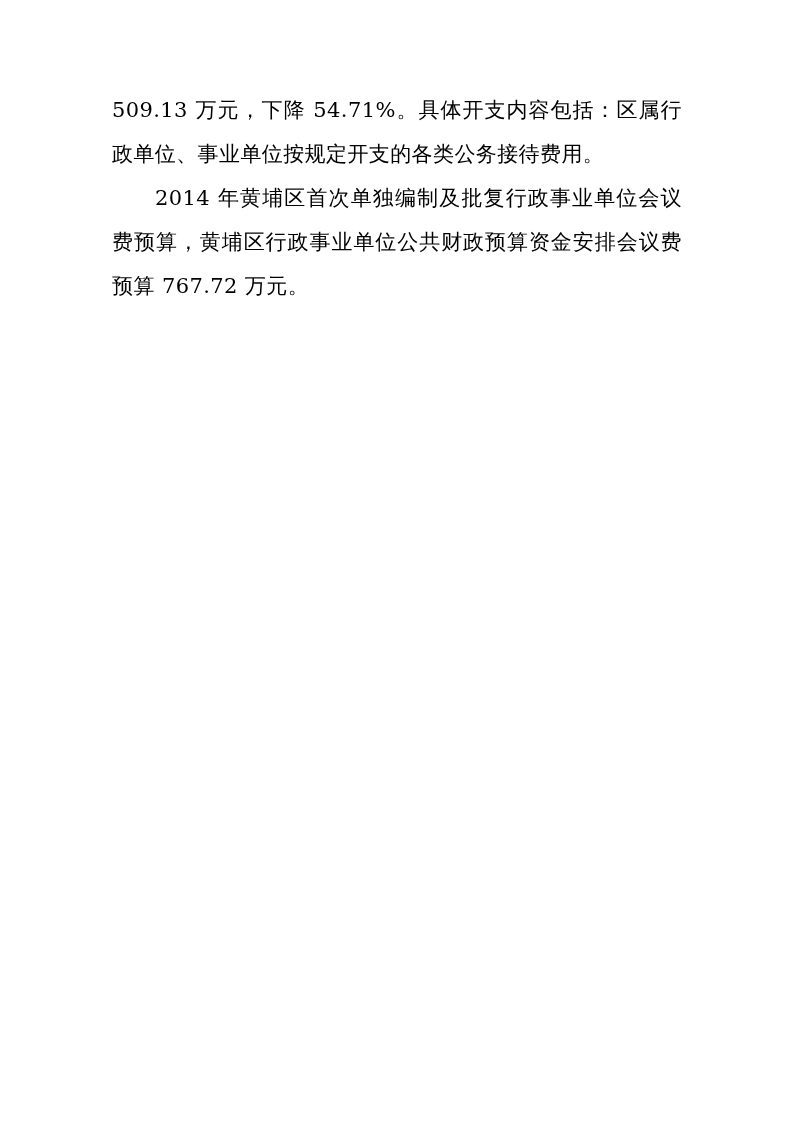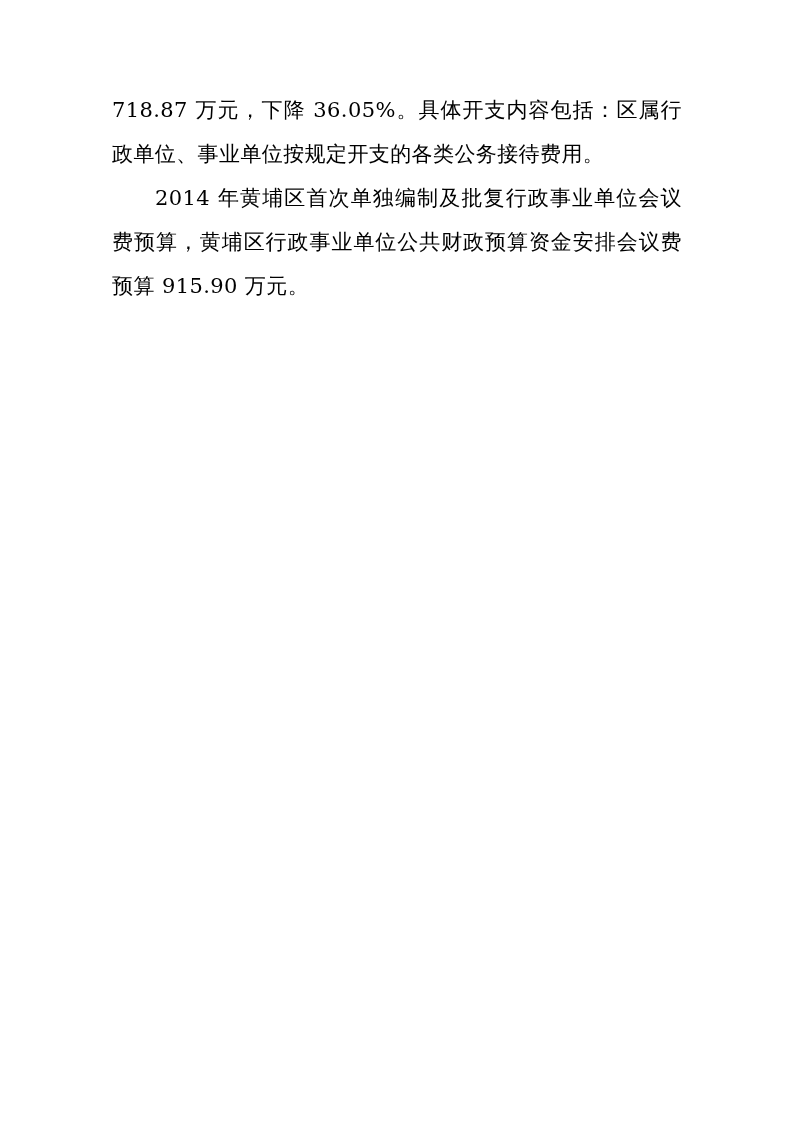--- a/index.html
+++ b/index.html
@@ -39,16 +39,16 @@
   }
   .indent {
     text-indent: 2.05em;
   }
 </style>
 </head>
 <body>
 
 <div class="page">
   <div class="doc-body">
-    <p class="para">718.87 万元，下降 36.05%。具体开支内容包括：区属行政单位、事业单位按规定开支的各类公务接待费用。</p>
-    <p class="para indent">2014 年黄埔区首次单独编制及批复行政事业单位会议费预算，黄埔区行政事业单位公共财政预算资金安排会议费预算 915.90 万元。</p>
+    <p class="para">509.13 万元，下降 54.71%。具体开支内容包括：区属行政单位、事业单位按规定开支的各类公务接待费用。</p>
+    <p class="para indent">2014 年黄埔区首次单独编制及批复行政事业单位会议费预算，黄埔区行政事业单位公共财政预算资金安排会议费预算 767.72 万元。</p>
   </div>
 </div>
 
 </body></html>

